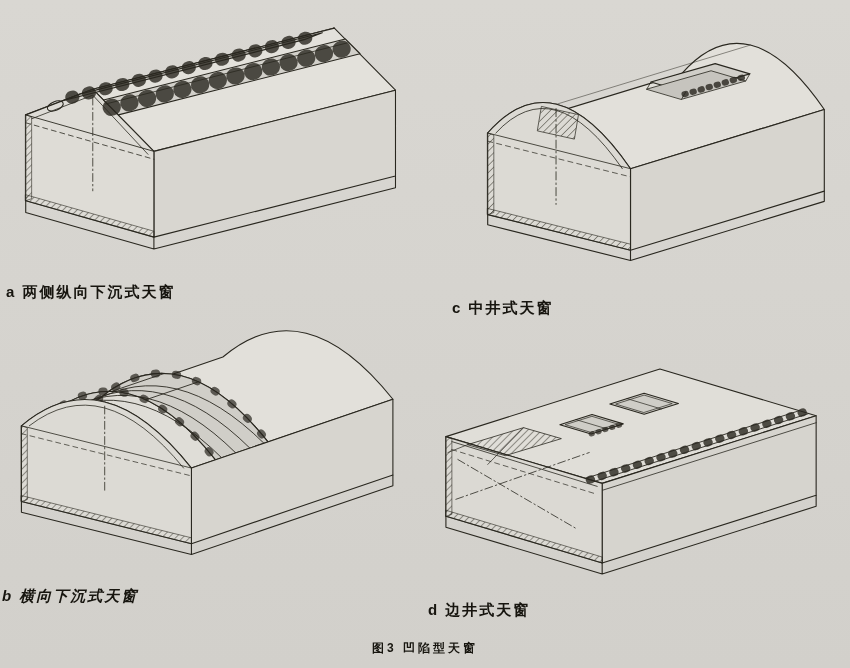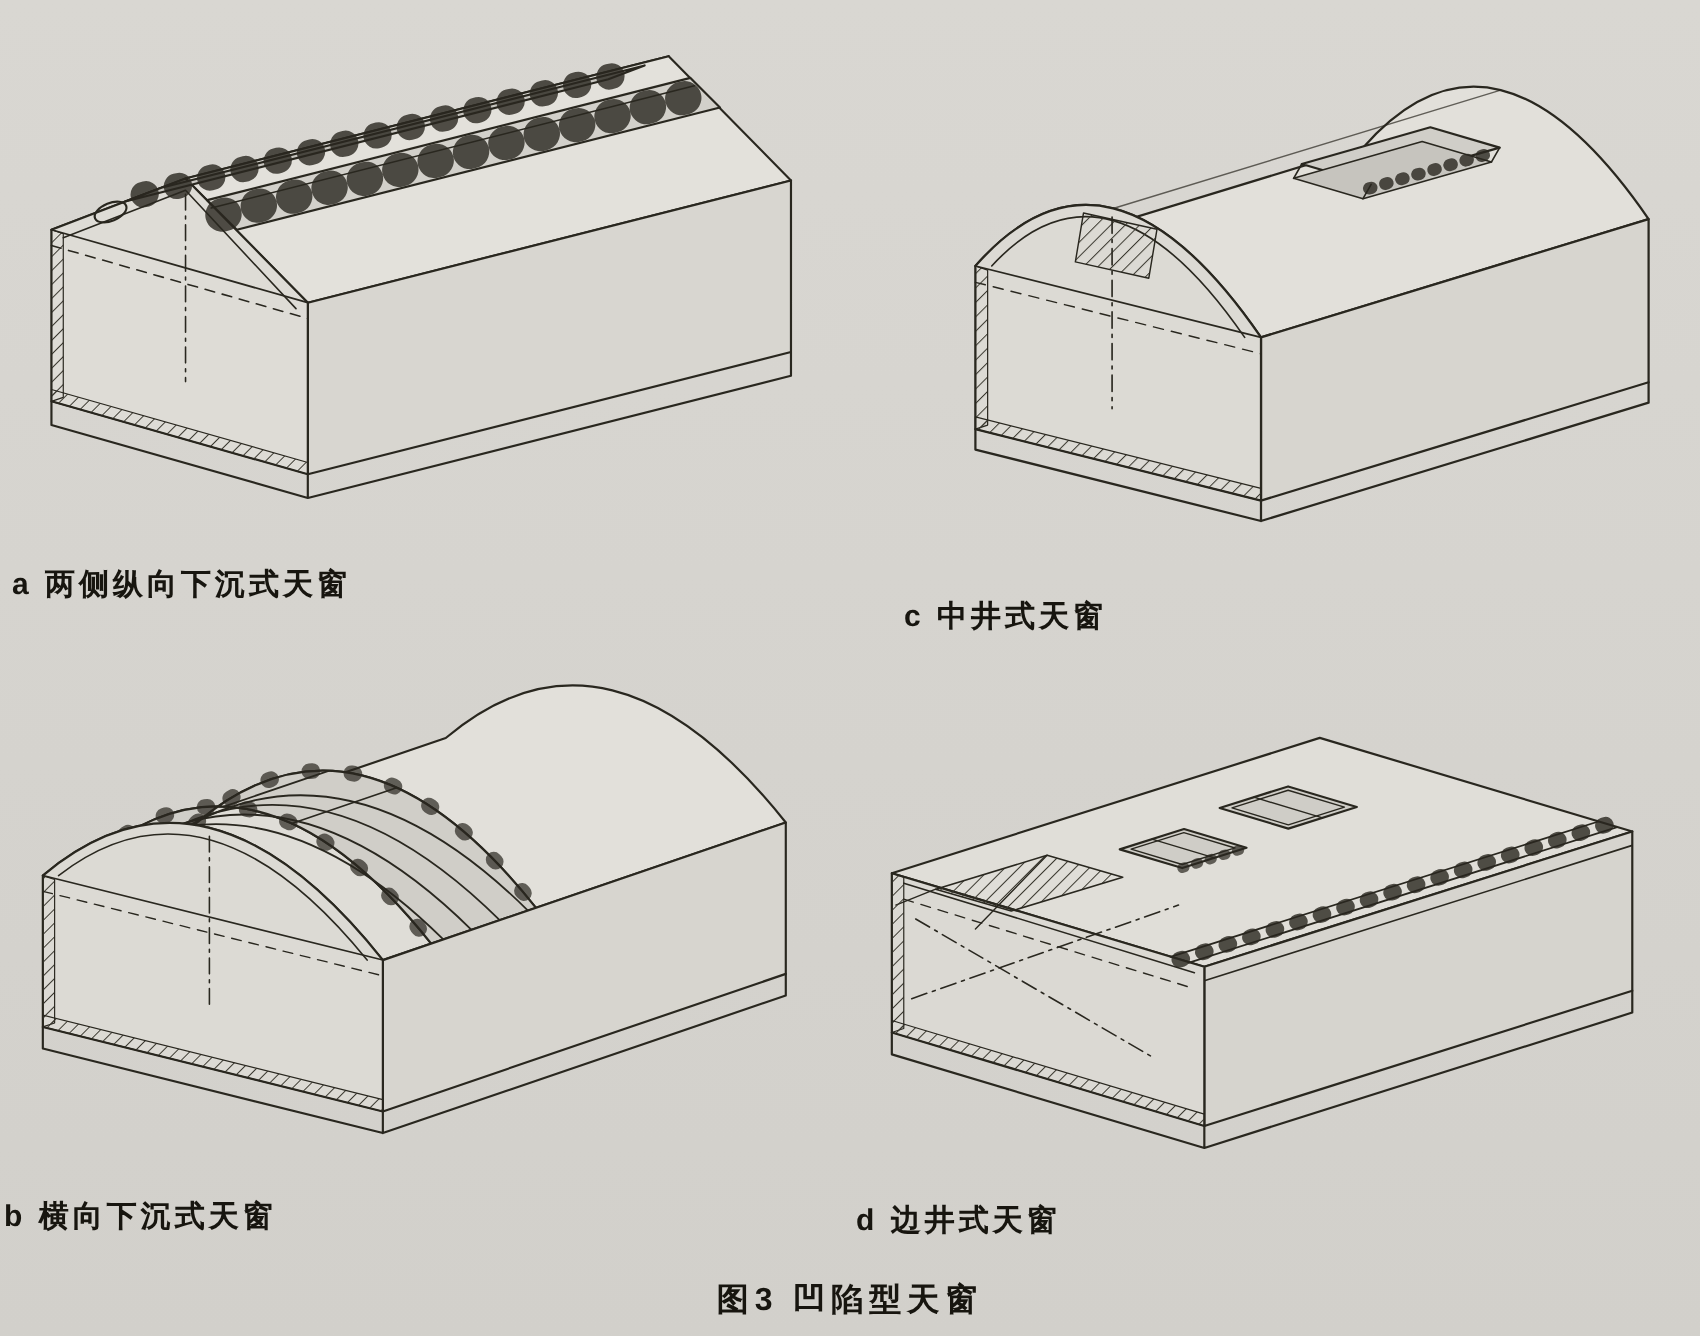--- a/index.html
+++ b/index.html
@@ -9,24 +9,24 @@
     font-family:"Liberation Sans","DejaVu Sans",sans-serif;
     color:#17150f;position:relative;
   }
   .sheet{position:absolute;inset:0;}
   .panel{position:absolute;display:flex;flex-direction:column;}
   .art{width:100%;flex:1;min-height:0;}
   .art svg{width:100%;height:100%;display:block;}
   .flabel{font-size:15px;font-weight:700;letter-spacing:2px;margin-top:2px;white-space:nowrap;}
   .panel-a{left:6px;top:2px;width:424px;height:300px;}
   .panel-c{left:436px;top:4px;width:408px;height:298px;}
-  .panel-b{left:2px;top:312px;width:428px;height:306px;}
+  .panel-b{left:2px;top:300px;width:428px;height:306px;font-style:italic;}
   .panel-d{left:428px;top:324px;width:418px;height:296px;}
   .caption{position:absolute;left:0;right:0;top:640px;text-align:center;
-    font-size:16px;font-weight:700;letter-spacing:3px;}
+    font-size:12px;font-weight:700;letter-spacing:3px;}
 </style>
 </head>
 <body>
 
 <div class="sheet">
 
   <figure class="panel panel-a" style="margin:0;">
     <div class="art">
       <svg viewBox="0 0 430 270" preserveAspectRatio="xMidYMid meet">
         <defs>

